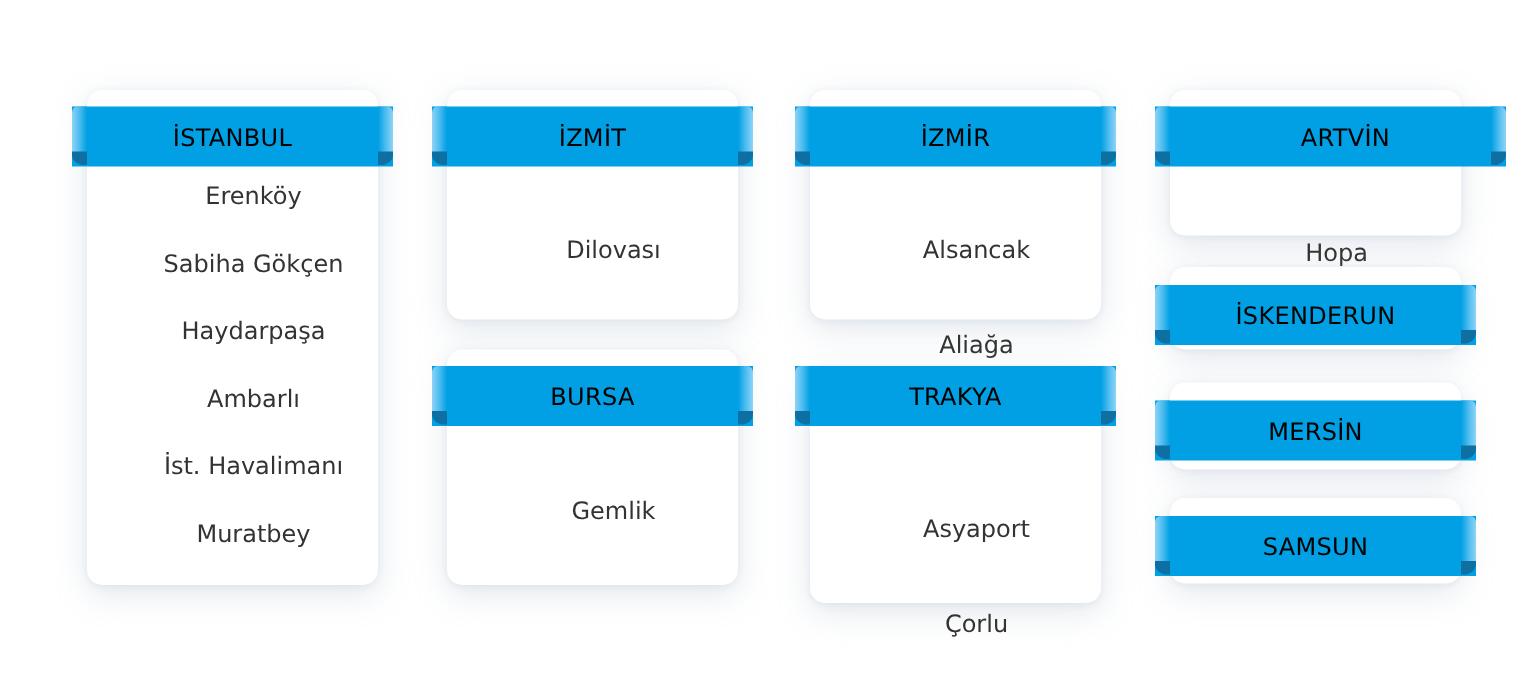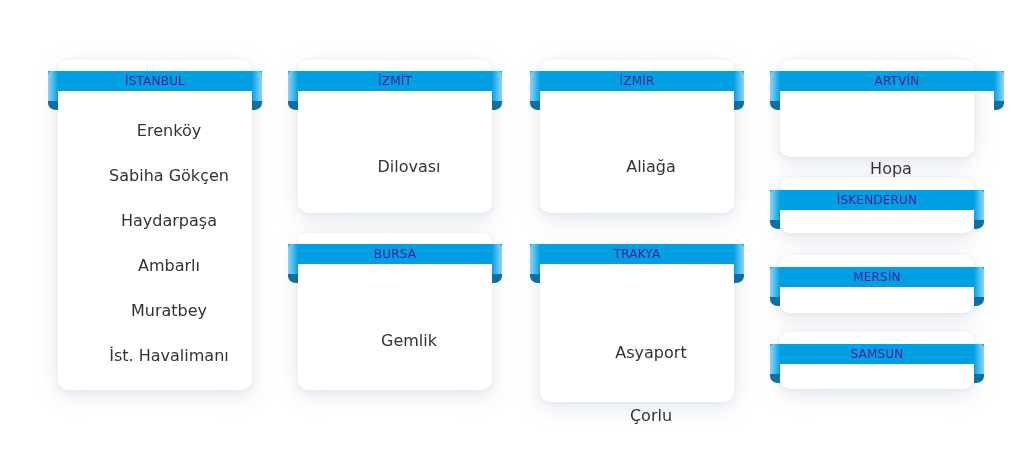--- a/index.html
+++ b/index.html
@@ -6,22 +6,22 @@
   body {
     width: 1024px; height: 453px; background: #ffffff;
     position: relative; overflow: hidden;
     font-family: "DejaVu Sans", sans-serif;
   }
   .card {
     position: absolute; background: #ffffff; border-radius: 10px;
     box-shadow: 0 6px 22px rgba(150, 170, 190, 0.28), 0 1px 4px rgba(150,170,190,0.15);
   }
   .ribbon {
-    position: absolute; height: 20px; background: #019fe3;
-    color: #4c1d95; font-size: 12px; letter-spacing: 0.2px;
+    position: absolute; height: 40px; background: #019fe3;
+    color: #000000; font-size: 16px; letter-spacing: 0.2px;
     display: flex; align-items: center; justify-content: center;
     font-family: "DejaVu Sans", sans-serif;
   }
   .ribbon .edge {
     position: absolute; top: 0; width: 10px; height: 32px;
     background: linear-gradient(90deg, #8fd3f5 0%, #4bbcf0 50%, #019fe3 100%);
   }
   .ribbon .edge.left { left: 0; border-top-left-radius: 4px; }
   .ribbon .edge.right { right: 0; transform: scaleX(-1); border-top-left-radius: 4px; }
   .ribbon .curl {
@@ -41,22 +41,22 @@
 </style>
 </head>
 <body>
 
 <div class="card" style="left:58px; top:60px; width:194px; height:330px;">
   <div class="items spaced" style="top:48px;">
     <span class="item">Erenköy</span>
     <span class="item">Sabiha Gökçen</span>
     <span class="item">Haydarpaşa</span>
     <span class="item">Ambarlı</span>
+    <span class="item">İst. Havalimanı</span>
     <span class="item">Muratbey</span>
-    <span class="item">İst. Havalimanı</span>
   </div>
 </div>
 <div class="ribbon" style="left:48px; top:71px; width:214px;">
   <span class="edge left"></span>
   <span class="edge right"></span>
   <span class="curl left"></span>
   <span class="curl right"></span>
   <span class="ribbon-label">İSTANBUL</span>
 </div>
 
@@ -81,20 +81,21 @@
 <div class="ribbon" style="left:288px; top:244px; width:214px;">
   <span class="edge left"></span>
   <span class="edge right"></span>
   <span class="curl left"></span>
   <span class="curl right"></span>
   <span class="ribbon-label">BURSA</span>
 </div>
 
 <div class="card" style="left:540px; top:60px; width:194px; height:153px;">
   <div class="items tight" style="top:57px;">
+    <span class="item">Alsancak</span>
     <span class="item">Aliağa</span>
   </div>
 </div>
 <div class="ribbon" style="left:530px; top:71px; width:214px;">
   <span class="edge left"></span>
   <span class="edge right"></span>
   <span class="curl left"></span>
   <span class="curl right"></span>
   <span class="ribbon-label">İZMİR</span>
 </div>

